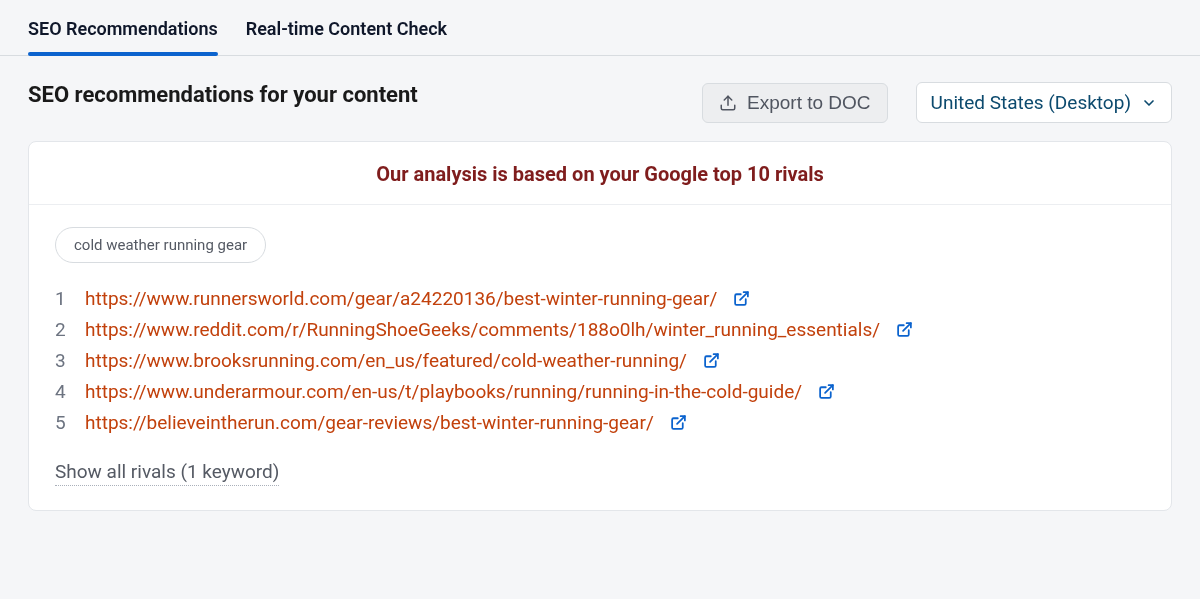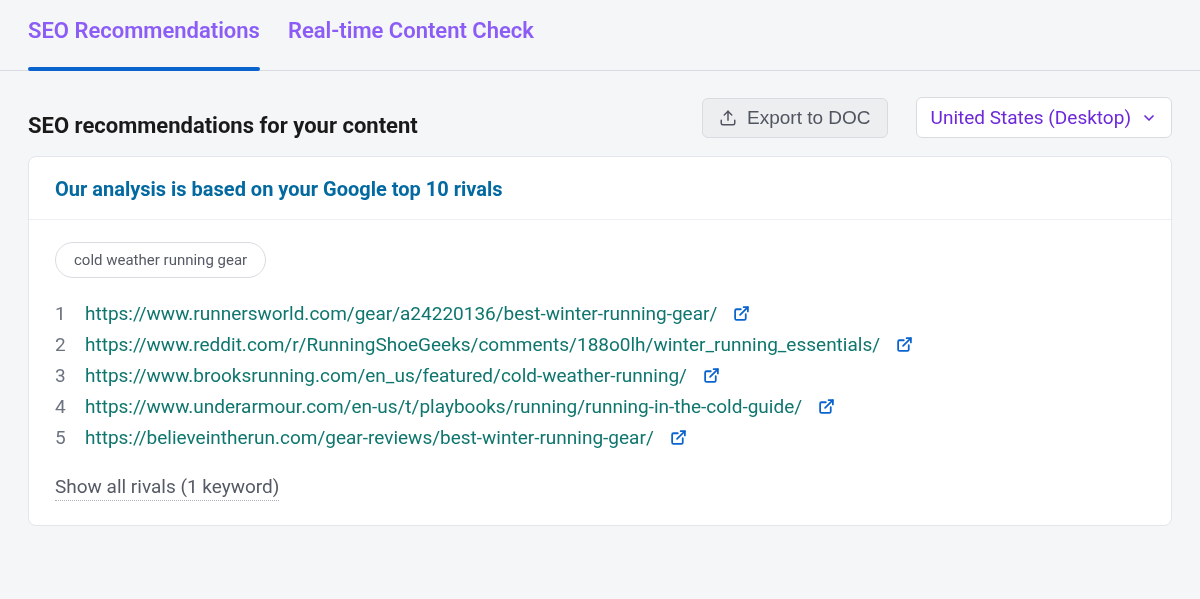--- a/index.html
+++ b/index.html
@@ -14,40 +14,40 @@
       width: 1200px;
       height: 599px;
     }
     .tabs {
       display: flex;
       gap: 28px;
       padding: 18px 28px 0 28px;
       border-bottom: 1px solid #d8dce0;
     }
     .tab {
-      font-size: 22px;
+      font-size: 18px;
       font-weight: 600;
-      color: #8b5cf6;
-      padding-bottom: 27px;
+      color: #0f172a;
+      padding-bottom: 16px;
       cursor: pointer;
       position: relative;
     }
     .tab.active::after {
       content: "";
       position: absolute;
       left: 0;
       right: 0;
       bottom: -1px;
       height: 4px;
       background: #0b63ce;
       border-radius: 2px;
     }
     .header-row {
       display: flex;
-      align-items: flex-end;
+      align-items: flex-start;
       justify-content: space-between;
       padding: 26px 28px 18px 28px;
     }
     .page-title {
       font-size: 22px;
       font-weight: 700;
       color: #1a1a1a;
     }
     .header-actions {
       display: flex;
@@ -69,37 +69,38 @@
     }
     .region-select {
       display: flex;
       align-items: center;
       gap: 10px;
       background: #fff;
       border: 1px solid #d8dce0;
       border-radius: 6px;
       padding: 8px 14px;
       font-size: 19px;
-      color: #6d28d9;
+      color: #0c4a6e;
       cursor: pointer;
     }
     .card {
       background: #fff;
       border: 1px solid #e3e6ea;
       border-radius: 8px;
       margin: 0 28px 0 28px;
     }
     .card-header {
       padding: 20px 26px 18px 26px;
       border-bottom: 1px solid #eceef1;
     }
     .card-title {
       font-size: 20px;
       font-weight: 700;
-      color: #0369a1;
+      color: #7f1d1d;
+      text-align: center;
     }
     .card-body {
       padding: 22px 26px 24px 26px;
     }
     .keyword-pill {
       display: inline-block;
       border: 1px solid #d8dce0;
       border-radius: 999px;
       padding: 8px 18px;
       font-size: 15px;
@@ -114,21 +115,21 @@
       align-items: center;
       gap: 16px;
       padding: 4px 0;
       font-size: 19px;
     }
     .rival-index {
       color: #6c7380;
       min-width: 14px;
     }
     .rival-url {
-      color: #0f766e;
+      color: #c2410c;
     }
     .external-icon {
       color: #0b63ce;
       display: inline-flex;
     }
     .show-all {
       display: inline-block;
       margin-top: 22px;
       font-size: 19px;
       color: #555a64;

